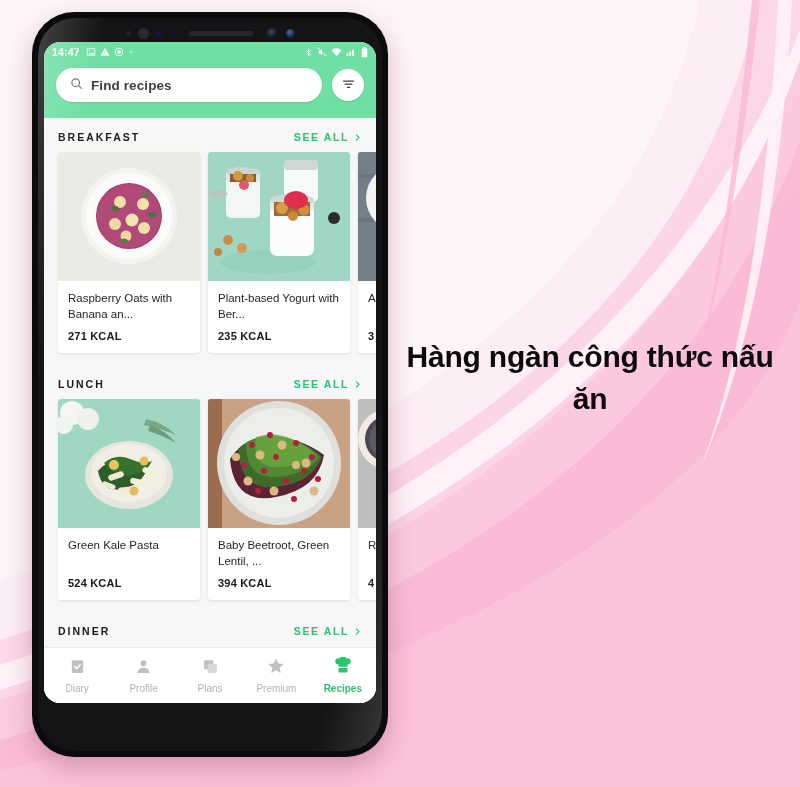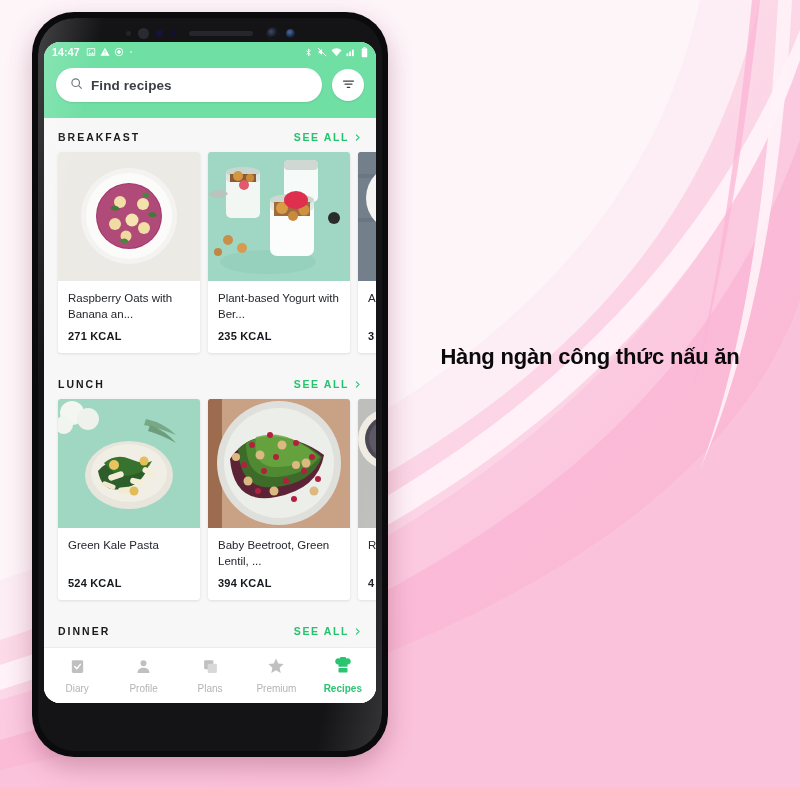--- a/index.html
+++ b/index.html
@@ -152,21 +152,21 @@
     flex:1; display:flex; flex-direction:column; align-items:center; gap:4px;
     cursor:pointer;
   }
   .nav-item .lbl { font-size:10px; color:#b4b4b4; font-weight:400; }
   .nav-item.active .lbl { color:#25c36e; font-weight:700; }
 
   
   #headline {
     position:absolute; left:395px; top:336px; width:390px;
     text-align:center; color:#0a0a0a;
-    font-size:22px; line-height:42px; font-weight:700;
+    font-size:30px; line-height:42px; font-weight:700;
     letter-spacing:-.2px;
   }
 </style>
 </head>
 <body>
 
 <svg id="bg" viewBox="0 0 800 787">
   <defs>
     <linearGradient id="pgrad" x1="0" y1="0" x2="1" y2="1">
       <stop offset="0%" stop-color="#fde5ef"></stop>

